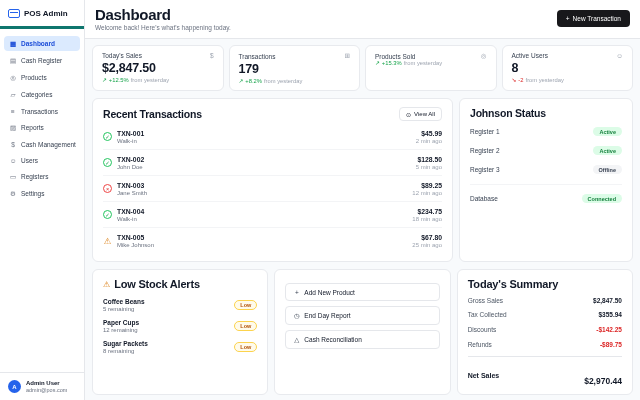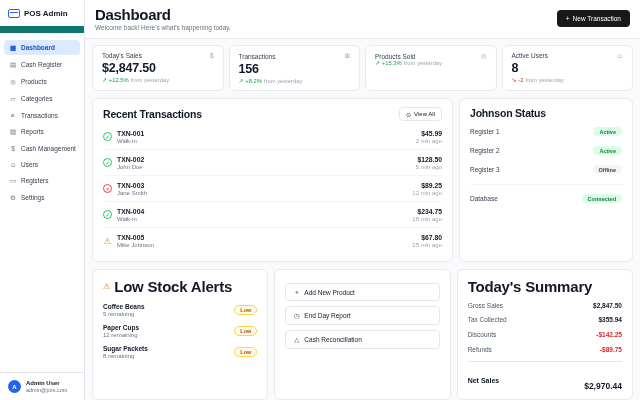--- a/index.html
+++ b/index.html
@@ -2,21 +2,21 @@
 <html><head>
 <meta charset="utf-8">
 <style>
   * { margin:0; padding:0; box-sizing:border-box; }
   html,body { width:640px; height:400px; }
   body { font-family:"Liberation Sans", sans-serif; background:#f8fafc; color:#111827; overflow:hidden; }
   .app { display:flex; width:640px; height:400px; overflow:hidden; }
 
   
   .sidebar { width:85px; min-width:85px; background:#fff; border-right:1px solid #e5e7eb; display:flex; flex-direction:column; }
-  .logo { display:flex; align-items:center; gap:4px; padding:9px 8px 8px; border-bottom:7px solid #0f766e; }
+  .logo { display:flex; align-items:center; gap:4px; padding:9px 8px 8px; border-bottom:3px solid #0f766e; }
   .logo-icon { width:12px; height:9px; border:1.5px solid #2563eb; border-radius:2px; position:relative; flex:none; }
   .logo-icon::after { content:""; position:absolute; left:1px; right:1px; top:1.5px; height:1.5px; background:#2563eb; }
   .logo-text { font-size:8px; font-weight:bold; white-space:nowrap; }
   .nav { padding:7px 4px; flex:1; }
   .nav-item { display:flex; align-items:center; gap:4px; padding:3.5px 5px; border-radius:4px; color:#374151; font-size:6.5px; margin-bottom:2px; cursor:pointer; white-space:nowrap; }
   .nav-icon { font-size:6.5px; color:#6b7280; width:8px; text-align:center; flex:none; }
   .nav-item.active { background:#dbeafe; color:#1d4ed8; font-weight:bold; }
   .nav-item.active .nav-icon { color:#1d4ed8; }
   .user-box { border-top:1px solid #e5e7eb; padding:7px 8px; display:flex; gap:5px; align-items:center; }
   .avatar { width:13px; height:13px; border-radius:50%; background:#2563eb; color:#fff; font-size:6px; display:flex; align-items:center; justify-content:center; font-weight:bold; flex:none; }
@@ -65,21 +65,21 @@
   .txn-time { font-size:6px; color:#9ca3af; margin-top:1px; }
 
   .status-row { display:flex; justify-content:space-between; align-items:center; padding:5px 0; }
   .status-row.divider { border-top:1px solid #f3f4f6; margin-top:5px; padding-top:9px; }
   .status-label { font-size:6.5px; color:#374151; }
   .badge { font-size:5.5px; font-weight:700; padding:1.5px 6px; border-radius:999px; }
   .badge.active { background:#dcfce7; color:#15803d; }
   .badge.offline { background:#f3f4f6; color:#374151; }
 
   .bottom { display:grid; grid-template-columns:repeat(3,1fr); gap:6px; }
-  .bottom .panel-title { font-size:15px; }
+  .bottom .panel-title { font-size:11px; }
   .low-title { display:flex; align-items:center; gap:4px; margin-bottom:4px; }
   .warn-icon { color:#d97706; font-size:8px; }
   .stock-item { display:flex; justify-content:space-between; align-items:center; padding:3.5px 0; }
   .stock-name { font-size:6.5px; font-weight:700; }
   .stock-remaining { font-size:6px; color:#6b7280; margin-top:1px; }
   .low-badge { font-size:5.5px; color:#b45309; border:1px solid #fcd34d; background:#fffbeb; border-radius:999px; padding:1px 5px; font-weight:700; }
 
   .qa-btn { width:100%; display:flex; align-items:center; gap:4px; border:1px solid #e5e7eb; background:#fff; border-radius:4px; padding:4.5px 7px; font-size:6.5px; margin-top:5px; cursor:pointer; color:#111827; font-family:inherit; }
   .qa-icon { font-size:6.5px; color:#374151; width:7px; text-align:center; }
 
@@ -190,21 +190,21 @@
               <span class="trend-val">+12.5%</span>
               <span class="trend-suffix">from yesterday</span>
             </div>
           </div>
 
           <div class="stat-card">
             <div class="stat-top">
               <span class="stat-label">Transactions</span>
               <span class="stat-icon">⊞</span>
             </div>
-            <div class="stat-value">156</div>
+            <div class="stat-value">179</div>
             <div class="stat-trend up">
               <span class="trend-arrow">↗</span>
               <span class="trend-val">+8.2%</span>
               <span class="trend-suffix">from yesterday</span>
             </div>
           </div>
 
           <div class="stat-card">
             <div class="stat-top">
               <span class="stat-label">Products Sold</span>

